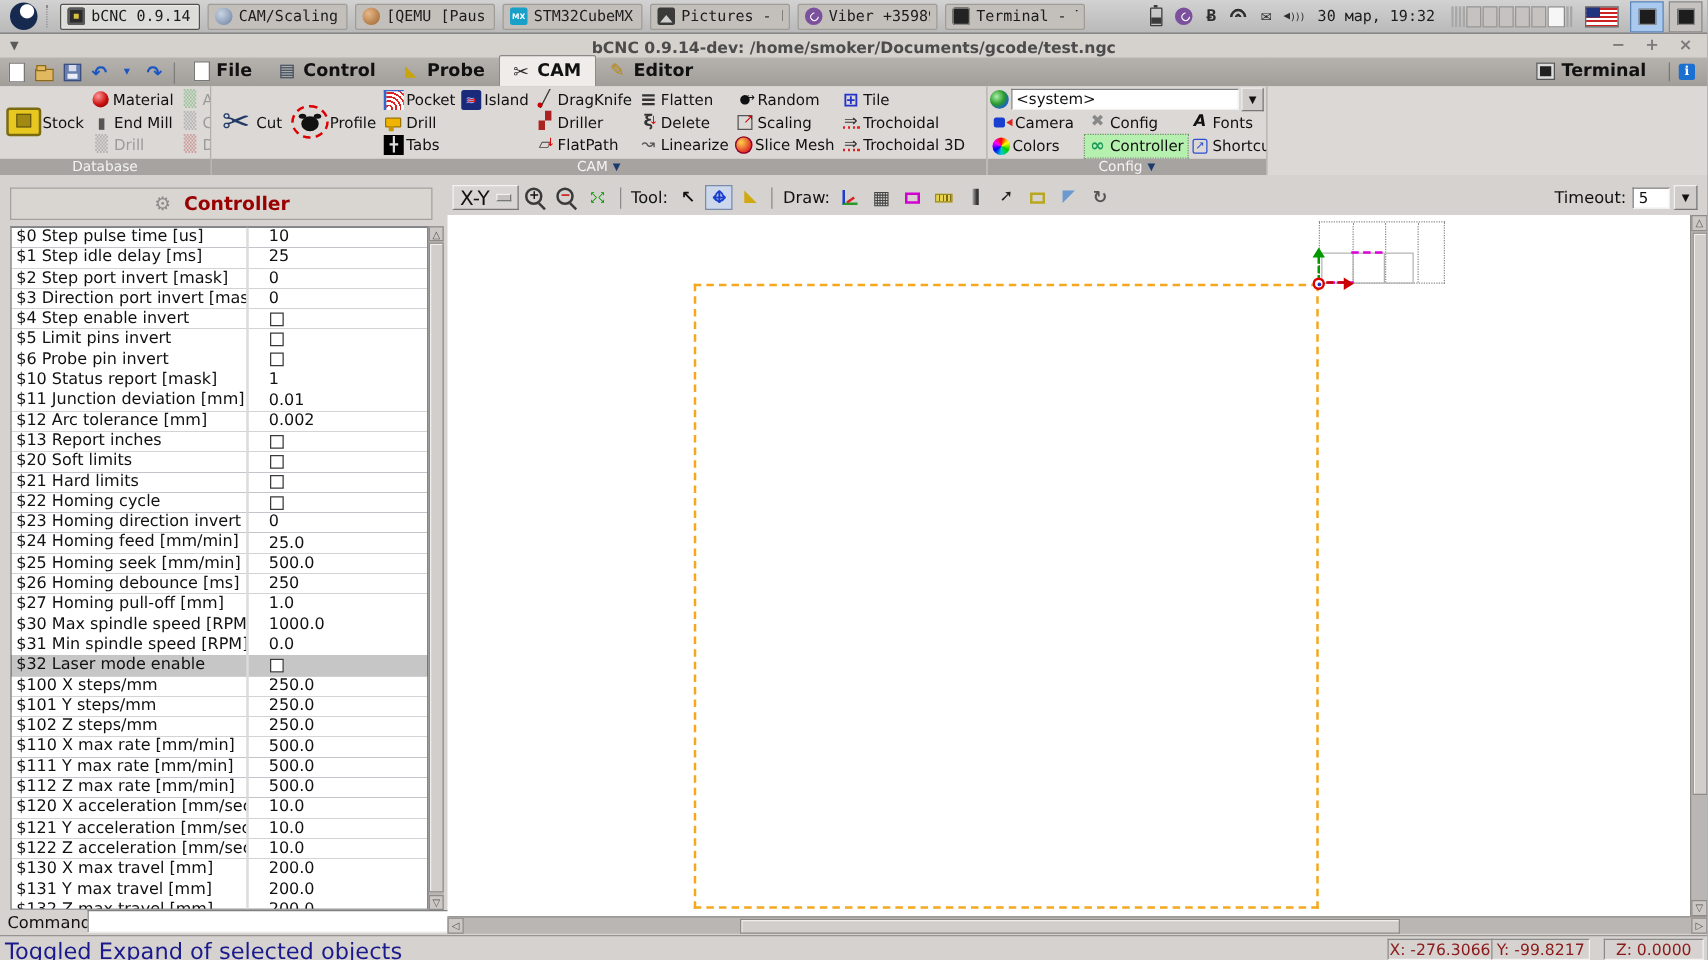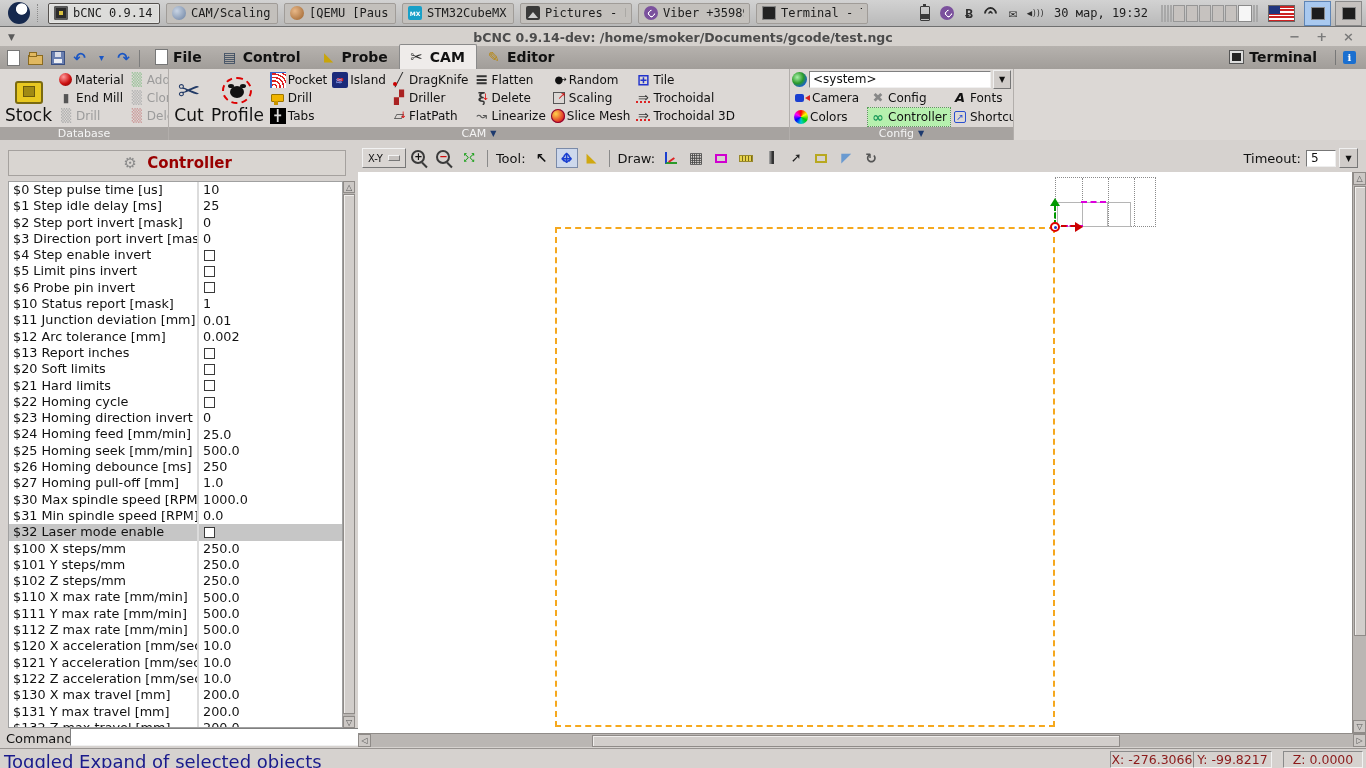--- a/index.html
+++ b/index.html
@@ -95,21 +95,21 @@
   .ribbon{position:absolute;left:0;top:69px;width:1366px;height:71px;background:#dcd8d5;display:flex;}
   .rgroup{position:relative;height:71px;border-right:1px solid #b2aeab;box-sizing:border-box;flex:none;overflow:hidden;}
   .rcols{display:flex;height:57px;padding:1px 2px;gap:1px;box-sizing:border-box;}
   .rstrip{position:absolute;left:0;right:0;bottom:0;height:13px;background:#a7a3a0;color:#f4f4f4;font-size:11px;
           display:flex;align-items:center;justify-content:center;gap:4px;}
   .striparrow{color:#1d3a6e;font-size:8px;}
   .rcol{display:flex;flex-direction:column;gap:1px;padding-top:1px;}
   .ritem{display:flex;align-items:center;gap:2px;height:18px;font-size:12px;white-space:nowrap;padding:0 2px;}
   .ritem.disabled{color:#9b9b9b;}
   .ritem.hl{background:#b6f0ae;outline:1px dotted #5aa05a;}
-  .rbig{display:flex;flex-direction:column;align-items:center;justify-content:flex-end;font-size:17px;padding:0 3px;gap:1px;text-align:right;}
+  .rbig{display:flex;flex-direction:row;align-items:center;justify-content:flex-end;font-size:12px;padding:0 3px;gap:1px;text-align:right;}
   .big-ic{width:30px !important;height:27px !important;}
   
   .ic-stock{width:28px !important;height:23px !important;background:#e8c820;border:2px solid #7a6a10;border-radius:3px;box-sizing:border-box;}
   .ic-stock::after{content:"";position:absolute;left:6px;top:3px;right:6px;bottom:5px;background:#a08a14;border:1px solid #6a5a0c;}
   .ic-material{width:13px !important;height:13px !important;border-radius:50%;background:radial-gradient(circle at 35% 30%,#ff9a9a,#cc1111 55%,#6a0000);margin:1px;}
   .ic-endmill::before{content:"▮";color:#555;font-size:12px;}
   .ic-rename::before{content:"▒";font-size:13px;color:#b0b0b0;}
   .ic-add::before{content:"▒";font-size:13px;color:#9cc49c;}
   .ic-clone::before{content:"▒";font-size:13px;color:#b4b4b4;}
   .ic-delete::before{content:"▒";font-size:13px;color:#cc9c9c;}
@@ -169,36 +169,36 @@
   
   .panel{position:absolute;left:0;top:140px;width:358px;height:608px;background:#d6d2cf;}
   .phead{position:absolute;left:8px;top:10px;width:338px;height:26px;background:#d9d5d1;border:1px solid #a5a19e;
          display:flex;align-items:center;justify-content:center;gap:9px;box-sizing:border-box;}
   .phead .ptitle{color:#990000;font-size:15px;font-weight:bold;}
   .plist{position:absolute;left:8px;top:41px;width:335px;height:547px;background:#0f172a;border:1px solid #a0a0a0;
          box-sizing:border-box;overflow:hidden;}
   .srow{display:flex;height:16.3px;background:#fff;font-size:12.8px;line-height:16px;}
   .srow.sel{background:#c6c6c6;}
   .slabel{width:188px;flex:none;padding-left:4px;white-space:nowrap;overflow:hidden;box-sizing:border-box;}
-  .svalue{flex:1;border-left:2px solid #dcdcdc;padding-left:4px;white-space:nowrap;overflow:hidden;display:flex;align-items:center;}
+  .svalue{flex:1;border-left:2px solid #dcdcdc;padding-left:16px;white-space:nowrap;overflow:hidden;display:flex;align-items:center;}
   .cb{width:9px;height:9px;border:1px solid #3a3a3a;background:#fff;flex:none;margin-left:1px;}
   
   .sb{position:absolute;background:#bab6b3;box-sizing:border-box;}
   .sb .arr{position:absolute;display:flex;align-items:center;justify-content:center;background:#ccc8c5;
            border:1px solid #8f8b88;color:#555;font-size:8px;box-sizing:border-box;}
   .sb .thumb{position:absolute;background:#d2cecb;border:1px solid #8f8b88;box-shadow:inset 1px 1px 0 #f0eeec;box-sizing:border-box;}
   .psb{left:343px;top:41px;width:12px;height:547px;}
   
   .cmdlabel{position:absolute;left:6px;top:591px;font-size:13px;}
   .cmdinput{position:absolute;left:70px;top:588px;width:285px;height:16px;background:#fff;border:1px solid;
             border-color:#808080 #f0f0f0 #f0f0f0 #808080;font:13px "DejaVu Sans",sans-serif;padding:0 2px;outline:none;}
   
   .ctoolbar{position:absolute;left:362px;top:145px;width:1000px;height:26px;display:flex;align-items:center;gap:3px;}
   .xybtn{height:18px;padding:0 5px;border:1px solid;border-color:#f2f2f2 #777 #777 #f2f2f2;background:#d9d5d2;
-         display:flex;gap:5px;align-items:center;font-size:10px;}
+         display:flex;gap:5px;align-items:center;font-size:16px;}
   .xyind{width:10px;height:4px;border:1px solid;border-color:#f2f2f2 #777 #777 #f2f2f2;background:#c6c2bf;}
   .tbbtn{width:22px;height:20px;display:flex;align-items:center;justify-content:center;}
   .tbbtn.sel{border:1px solid #7a8aa8;background:#cdd8ec;box-sizing:border-box;}
   .tbsep{width:1px;height:17px;background:#8a8a8a;margin:0 3px;}
   .tblabel{font-size:13px;margin:0 2px;white-space:nowrap;}
   .ic-zoom-in,.ic-zoom-out{border:2px solid #3a3a3a;border-radius:50%;width:10px !important;height:10px !important;box-sizing:content-box;margin:0 3px 3px 0;}
   .ic-zoom-in::before{content:"+";font-weight:bold;color:#111;font-size:10px;}
   .ic-zoom-out::before{content:"−";font-weight:bold;color:#c00;font-size:10px;}
   .ic-zoom-in::after,.ic-zoom-out::after{content:"";position:absolute;right:-5px;bottom:-4px;width:7px;height:2px;background:#3a3a3a;transform:rotate(45deg);}
   .ic-zoom-fit{color:#090;}

